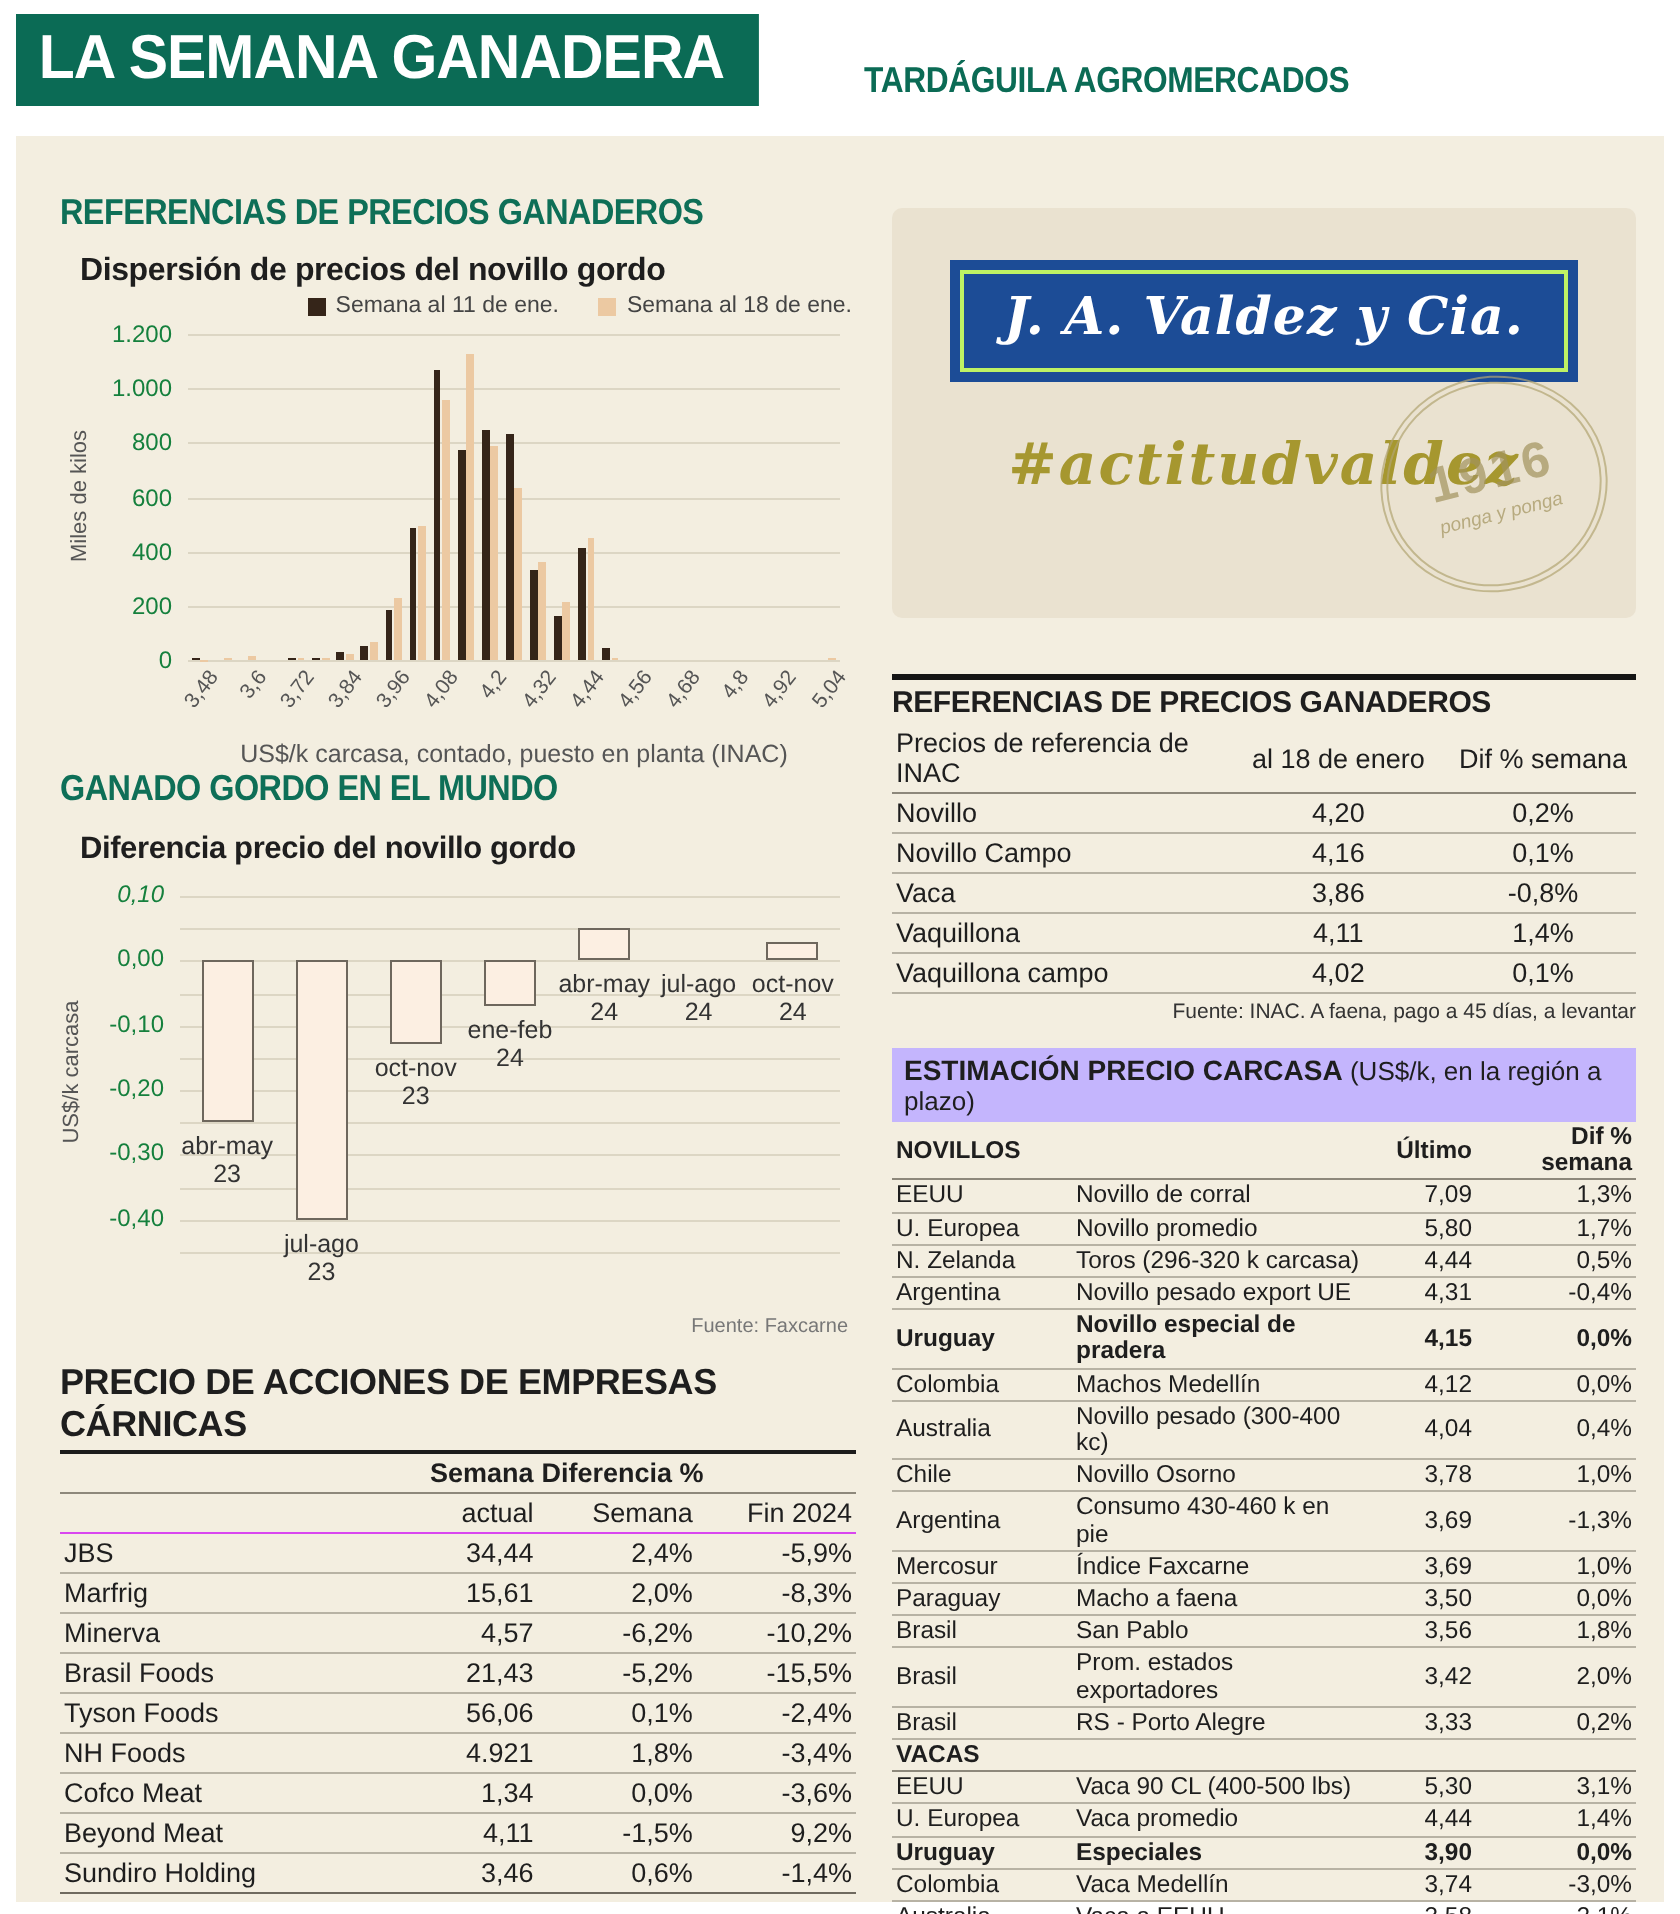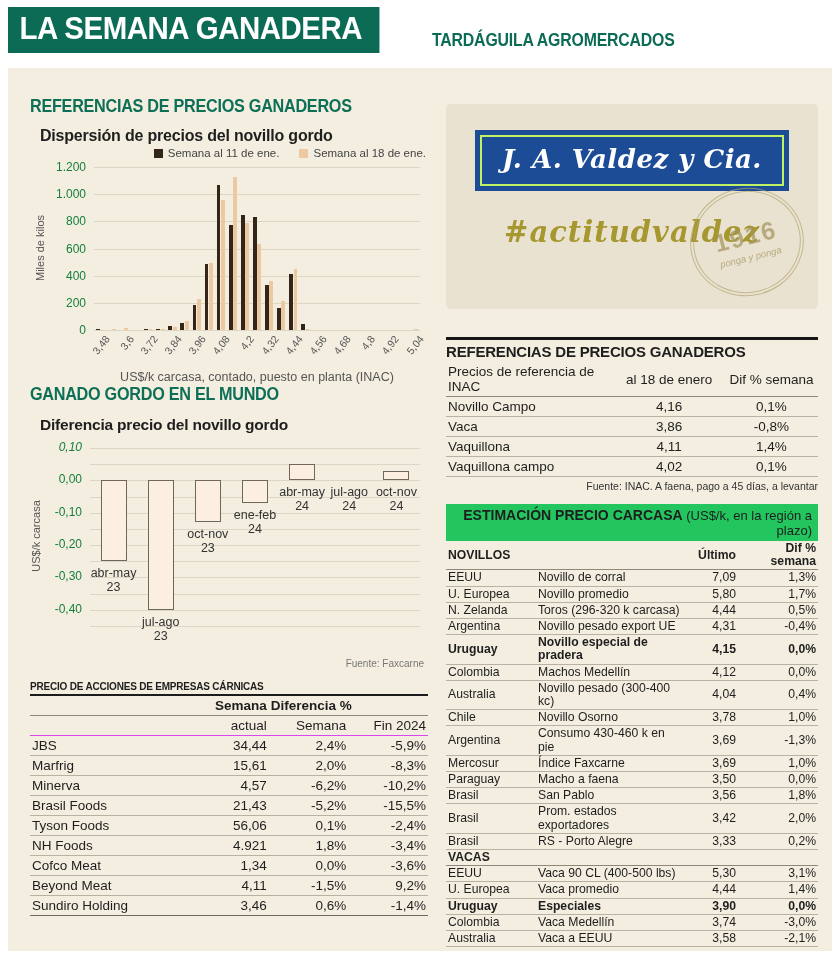--- a/index.html
+++ b/index.html
@@ -48,21 +48,21 @@
   .h2-second{margin-top:24px;}
   .chart2-title{font-size:15.5px;font-weight:bold;line-height:19px;margin:4px 0 14px 10px;
                 letter-spacing:-0.2px;}
   .chart2-plot{position:relative;height:178px;width:330px;margin-left:60px;margin-bottom:32px;}
   .bar2{position:absolute;width:26px;background:#fcefe2;border:1px solid #6e675d;box-sizing:border-box;}
   .cat2{position:absolute;font-size:12.5px;color:#333;text-align:center;line-height:14px;}
   .chart2-src{font-size:10px;color:#777;text-align:right;margin:0 4px 0 0;}
 
   
   .stocks-block{margin-top:12px;}
-  .stocks-title{font-size:10px;font-weight:bold;border-bottom:2.5px solid #1c1c1c;
+  .stocks-title{font-size:18px;font-weight:bold;border-bottom:2.5px solid #1c1c1c;
                 padding-bottom:2px;letter-spacing:-0.2px;}
   table{border-collapse:collapse;}
   .stocks{width:100%;font-size:13.5px;}
   .stocks th,.stocks td{padding:2px 2px;font-weight:normal;text-align:left;}
   .stocks .num{text-align:right;}
   .stocks thead tr.grp th{font-weight:bold;border-bottom:1px solid #8d887b;}
   .stocks thead tr.sub th{border-bottom:1px solid #d946ef;}
   .stocks tbody tr{border-bottom:1px solid #b7b2a4;}
   .stocks tbody tr:last-child{border-bottom:1.5px solid #6f6a5f;}
   .center{text-align:center;}
@@ -87,21 +87,21 @@
   .inac-title{font-size:15px;font-weight:bold;letter-spacing:-0.2px;padding:1px 0 2px;}
   .inac{width:100%;font-size:13.5px;}
   .inac th,.inac td{padding:2px 2px;font-weight:normal;text-align:left;}
   .inac .c2,.inac .c3{text-align:center;}
   .inac thead tr{border-bottom:1px solid #8d887b;}
   .inac tbody tr{border-bottom:1px solid #b7b2a4;}
   .inac-src{font-size:10.5px;color:#333;text-align:right;margin-top:3px;}
 
   
   .carcass-block{margin-top:12px;}
-  .band{background:#22c55e;padding:3px 6px;font-size:13px;text-align:right;}
+  .band{background:#c4b5fd;padding:3px 6px;font-size:13px;}
   .band b{font-size:14px;}
   .carcass{width:100%;font-size:12.2px;}
   .carcass th,.carcass td{padding:1px 2px;text-align:left;line-height:13.2px;font-weight:normal;}
   .carcass thead th{font-weight:bold;border-bottom:1px solid #8d887b;}
   .carcass .num{text-align:right;}
   .carcass tbody tr{border-bottom:1px solid #b7b2a4;}
   .carcass .boldrow td{font-weight:bold;}
   .carcass .section-row td{font-weight:bold;border-bottom:1px solid #8d887b;}
   .col-c0{width:86px;} .col-c2{width:52px;} .col-c3{width:76px;}
 </style>
@@ -359,20 +359,25 @@
       <table class="inac">
         <thead>
           <tr>
             <th style="width:45%;">Precios de referencia de INAC</th>
             <th class="c2" style="width:30%;">al 18 de enero</th>
             <th class="c3" style="width:25%;">Dif % semana</th>
           </tr>
         </thead>
         <tbody>
             <tr>
+              <td>Novillo</td>
+              <td class="c2">4,20</td>
+              <td class="c3">0,2%</td>
+            </tr>
+            <tr>
               <td>Novillo Campo</td>
               <td class="c2">4,16</td>
               <td class="c3">0,1%</td>
             </tr>
             <tr>
               <td>Vaca</td>
               <td class="c2">3,86</td>
               <td class="c3">-0,8%</td>
             </tr>
             <tr>

